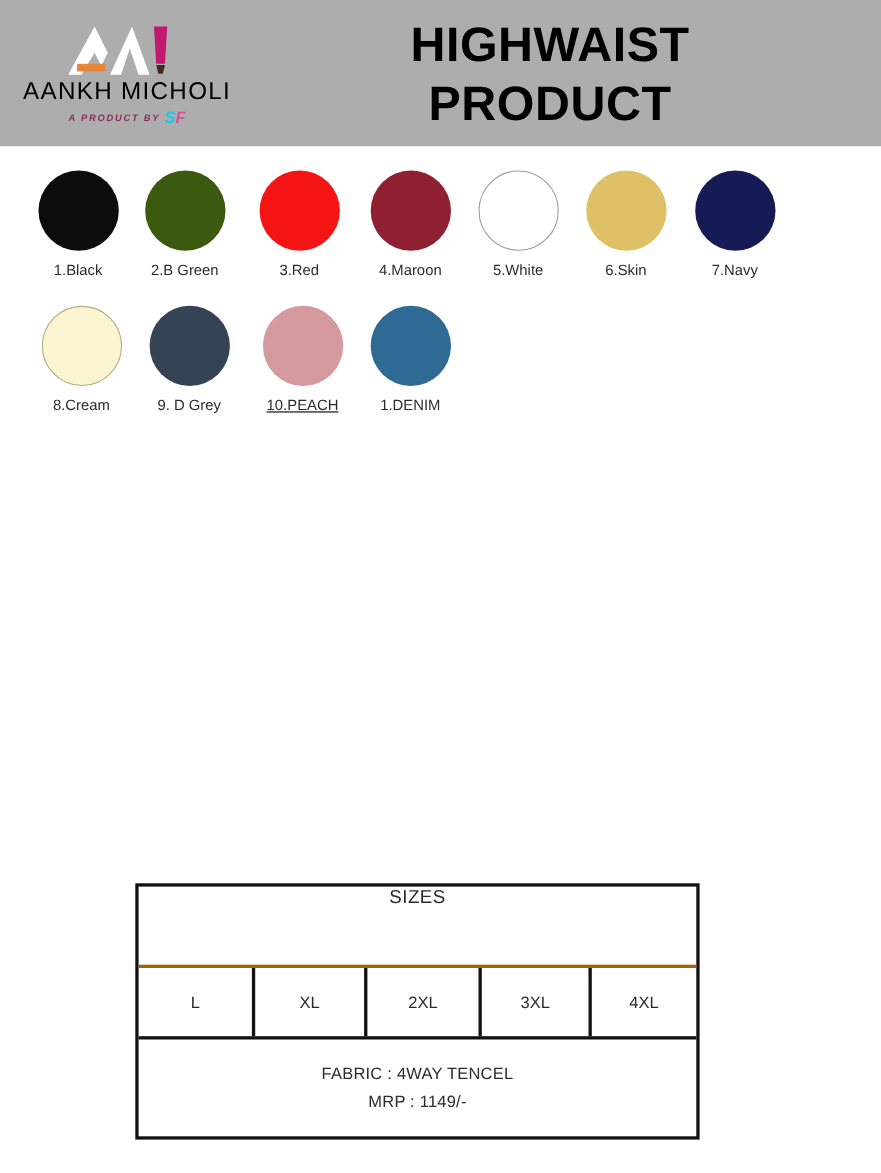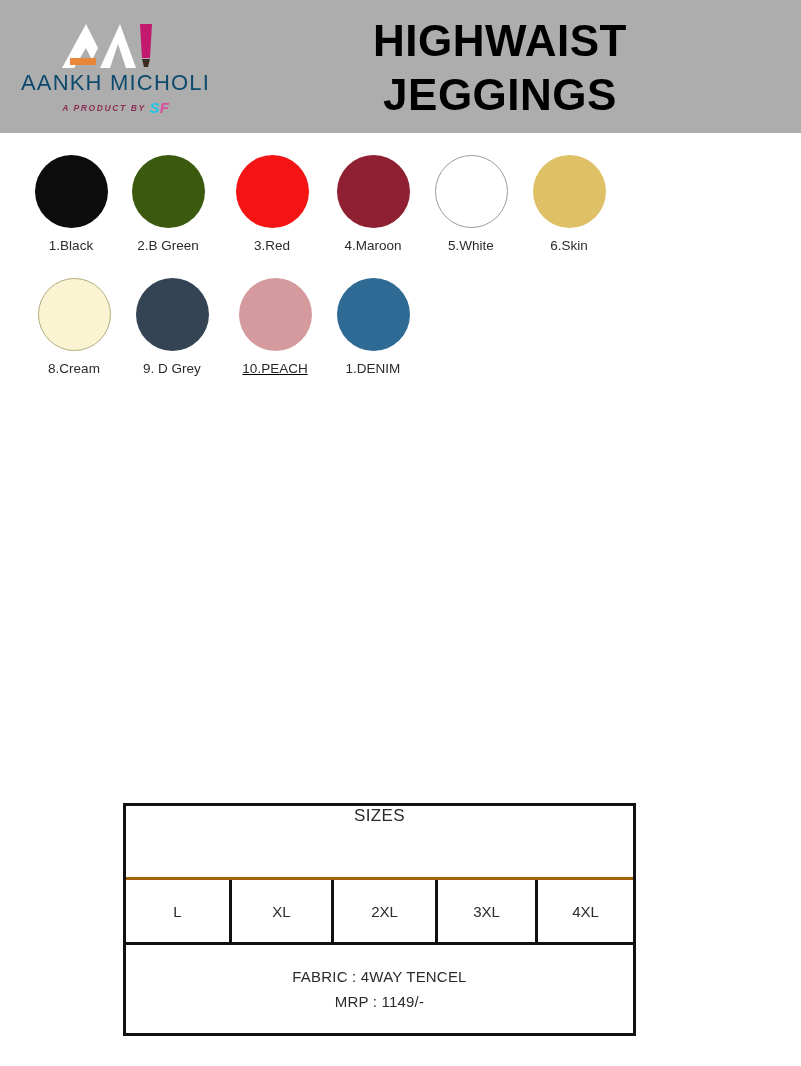--- a/index.html
+++ b/index.html
@@ -36,21 +36,21 @@
   #logo-mark {
     position: relative;
     height: 52px;
     width: 215px;
   }
   #logo-mark svg { display: block; margin: 0 auto; }
 
   #brand-name {
     font-size: 22px;
     letter-spacing: 1.2px;
-    color: #0c4a6e;
+    color: #000000;
     text-align: center;
     line-height: 26px;
     font-weight: 400;
     white-space: nowrap;
   }
 
   #brand-tagline {
     margin-top: 3px;
     text-align: center;
     font-size: 8.5px;
@@ -184,21 +184,21 @@
     </div>
     <div id="brand-name">AANKH MICHOLI</div>
     <div id="brand-tagline">
       <span>A PRODUCT BY</span>
       <span class="sf-mark"><span>S</span><span class="f-part">F</span></span>
     </div>
   </div>
 
   <div id="product-title">
     <div>HIGHWAIST</div>
-    <div>JEGGINGS</div>
+    <div>PRODUCT</div>
   </div>
 </div>
 
 <div id="swatch-area">
   <div class="swatch-row" id="swatch-row-1">
       <div class="swatch-cell" style="left: 21px;">
         <div class="swatch-dot" style="background: rgb(12, 12, 12);"></div>
         <div class="swatch-label">1.Black</div>
       </div>
       <div class="swatch-cell" style="left: 118px;">
@@ -213,20 +213,24 @@
         <div class="swatch-dot" style="background: rgb(142, 32, 49);"></div>
         <div class="swatch-label">4.Maroon</div>
       </div>
       <div class="swatch-cell" style="left: 421px;">
         <div class="swatch-dot" style="background: rgb(255, 255, 255); border: 1px solid rgb(155, 155, 155); box-sizing: border-box;"></div>
         <div class="swatch-label">5.White</div>
       </div>
       <div class="swatch-cell" style="left: 519px;">
         <div class="swatch-dot" style="background: rgb(222, 193, 103);"></div>
         <div class="swatch-label">6.Skin</div>
+      </div>
+      <div class="swatch-cell" style="left: 618px;">
+        <div class="swatch-dot" style="background: rgb(22, 27, 86);"></div>
+        <div class="swatch-label">7.Navy</div>
       </div>
     </div>
   <div class="swatch-row" id="swatch-row-2">
       <div class="swatch-cell" style="left: 24px;">
         <div class="swatch-dot" style="background: rgb(250, 244, 210); border: 1px solid rgb(179, 172, 127); box-sizing: border-box;"></div>
         <div class="swatch-label">8.Cream</div>
       </div>
       <div class="swatch-cell" style="left: 122px;">
         <div class="swatch-dot" style="background: rgb(52, 68, 84);"></div>
         <div class="swatch-label">9. D Grey</div>

